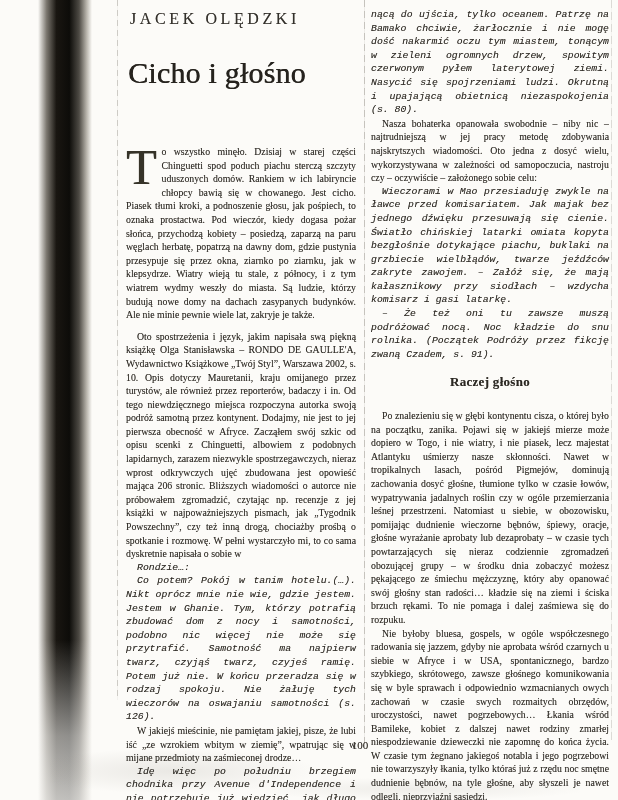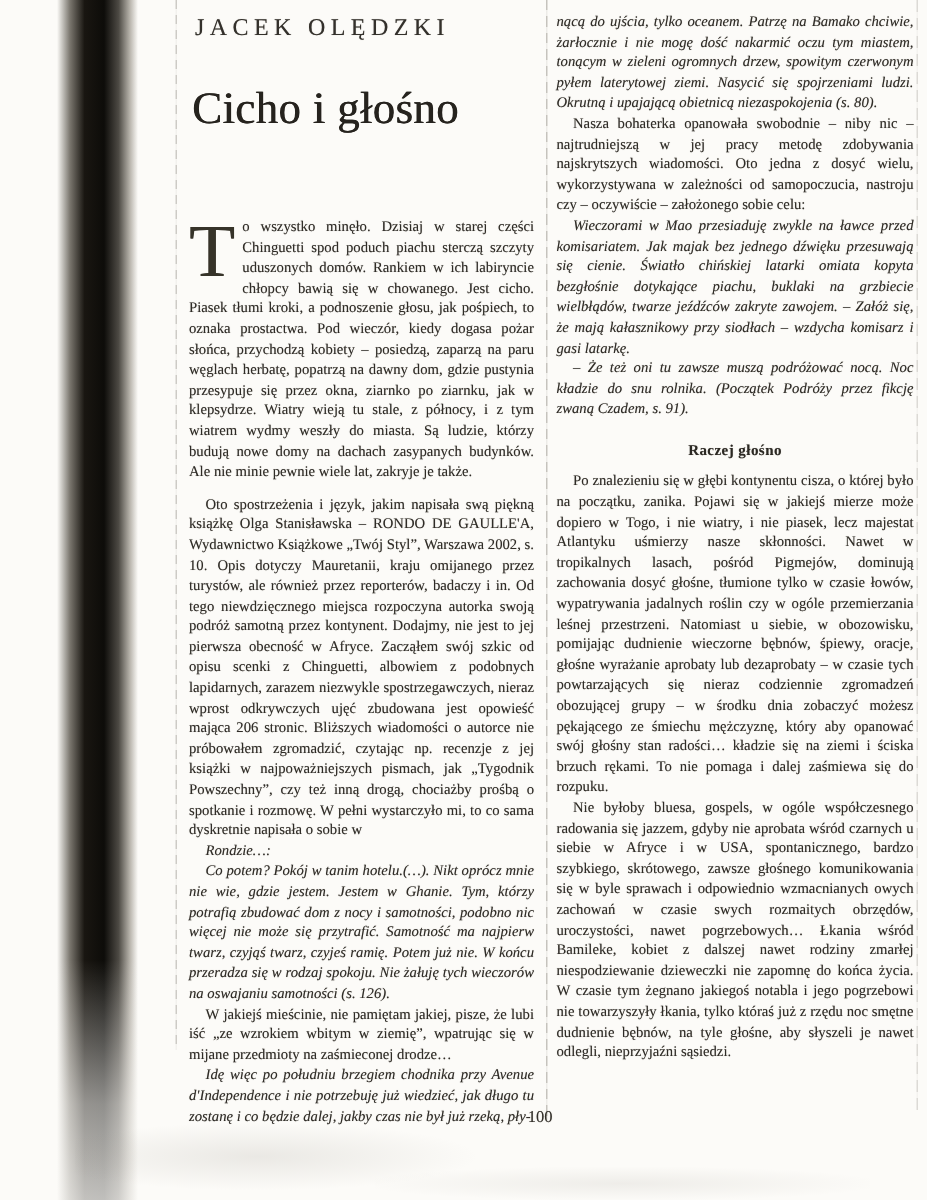--- a/index.html
+++ b/index.html
@@ -27,27 +27,27 @@
     background:radial-gradient(ellipse at 50% 50%, rgba(140,135,124,.12), rgba(140,135,124,0) 75%);}
   .author{position:absolute;left:130px;top:10px;font-size:16px;letter-spacing:3.6px;
           color:#33302b;text-shadow:0 0 .5px rgba(70,64,55,.5);}
   .title{position:absolute;left:128px;top:56px;margin:0;font-size:30px;font-weight:400;
          color:#26231e;letter-spacing:.2px;text-shadow:.4px 0 0 currentColor;}
   .col{position:absolute;font-size:9.8px;line-height:13.6px;
        text-shadow:0 0 .5px rgba(74,68,58,.5);}
   .col-left{left:126px;top:145px;width:230px;}
   .col-right{left:371px;top:8px;width:238px;}
   .para{margin:0;text-align:justify;}
-  .it{font-style:italic;}
+  .it{font-style:italic;font-family:Liberation Mono, monospace;}
   .ind{text-indent:11px;}
   .gap{margin-bottom:8px;}
   .dropcap{float:left;font-size:50px;line-height:40px;padding:2px 5px 0 0;color:#363329;
            text-shadow:.4px 0 0 currentColor;}
-  .subhead{text-align:center;font-weight:bold;font-size:10px;letter-spacing:.3px;
-           margin:14px 0 7px;color:#2b2823;}
+  .subhead{text-align:center;font-weight:bold;font-size:13px;letter-spacing:.3px;
+           margin:14px 0 20px;color:#2b2823;}
   .pageno{position:absolute;left:330px;top:739px;width:60px;text-align:center;
           font-size:11px;color:#33302b;text-shadow:0 0 .5px rgba(74,68,58,.5);}
 </style>
 </head>
 <body>
 
 <div class="page">
   <div class="spine"></div>
   <div class="spine-fade"></div>
   <div class="vline vl-left"></div>

